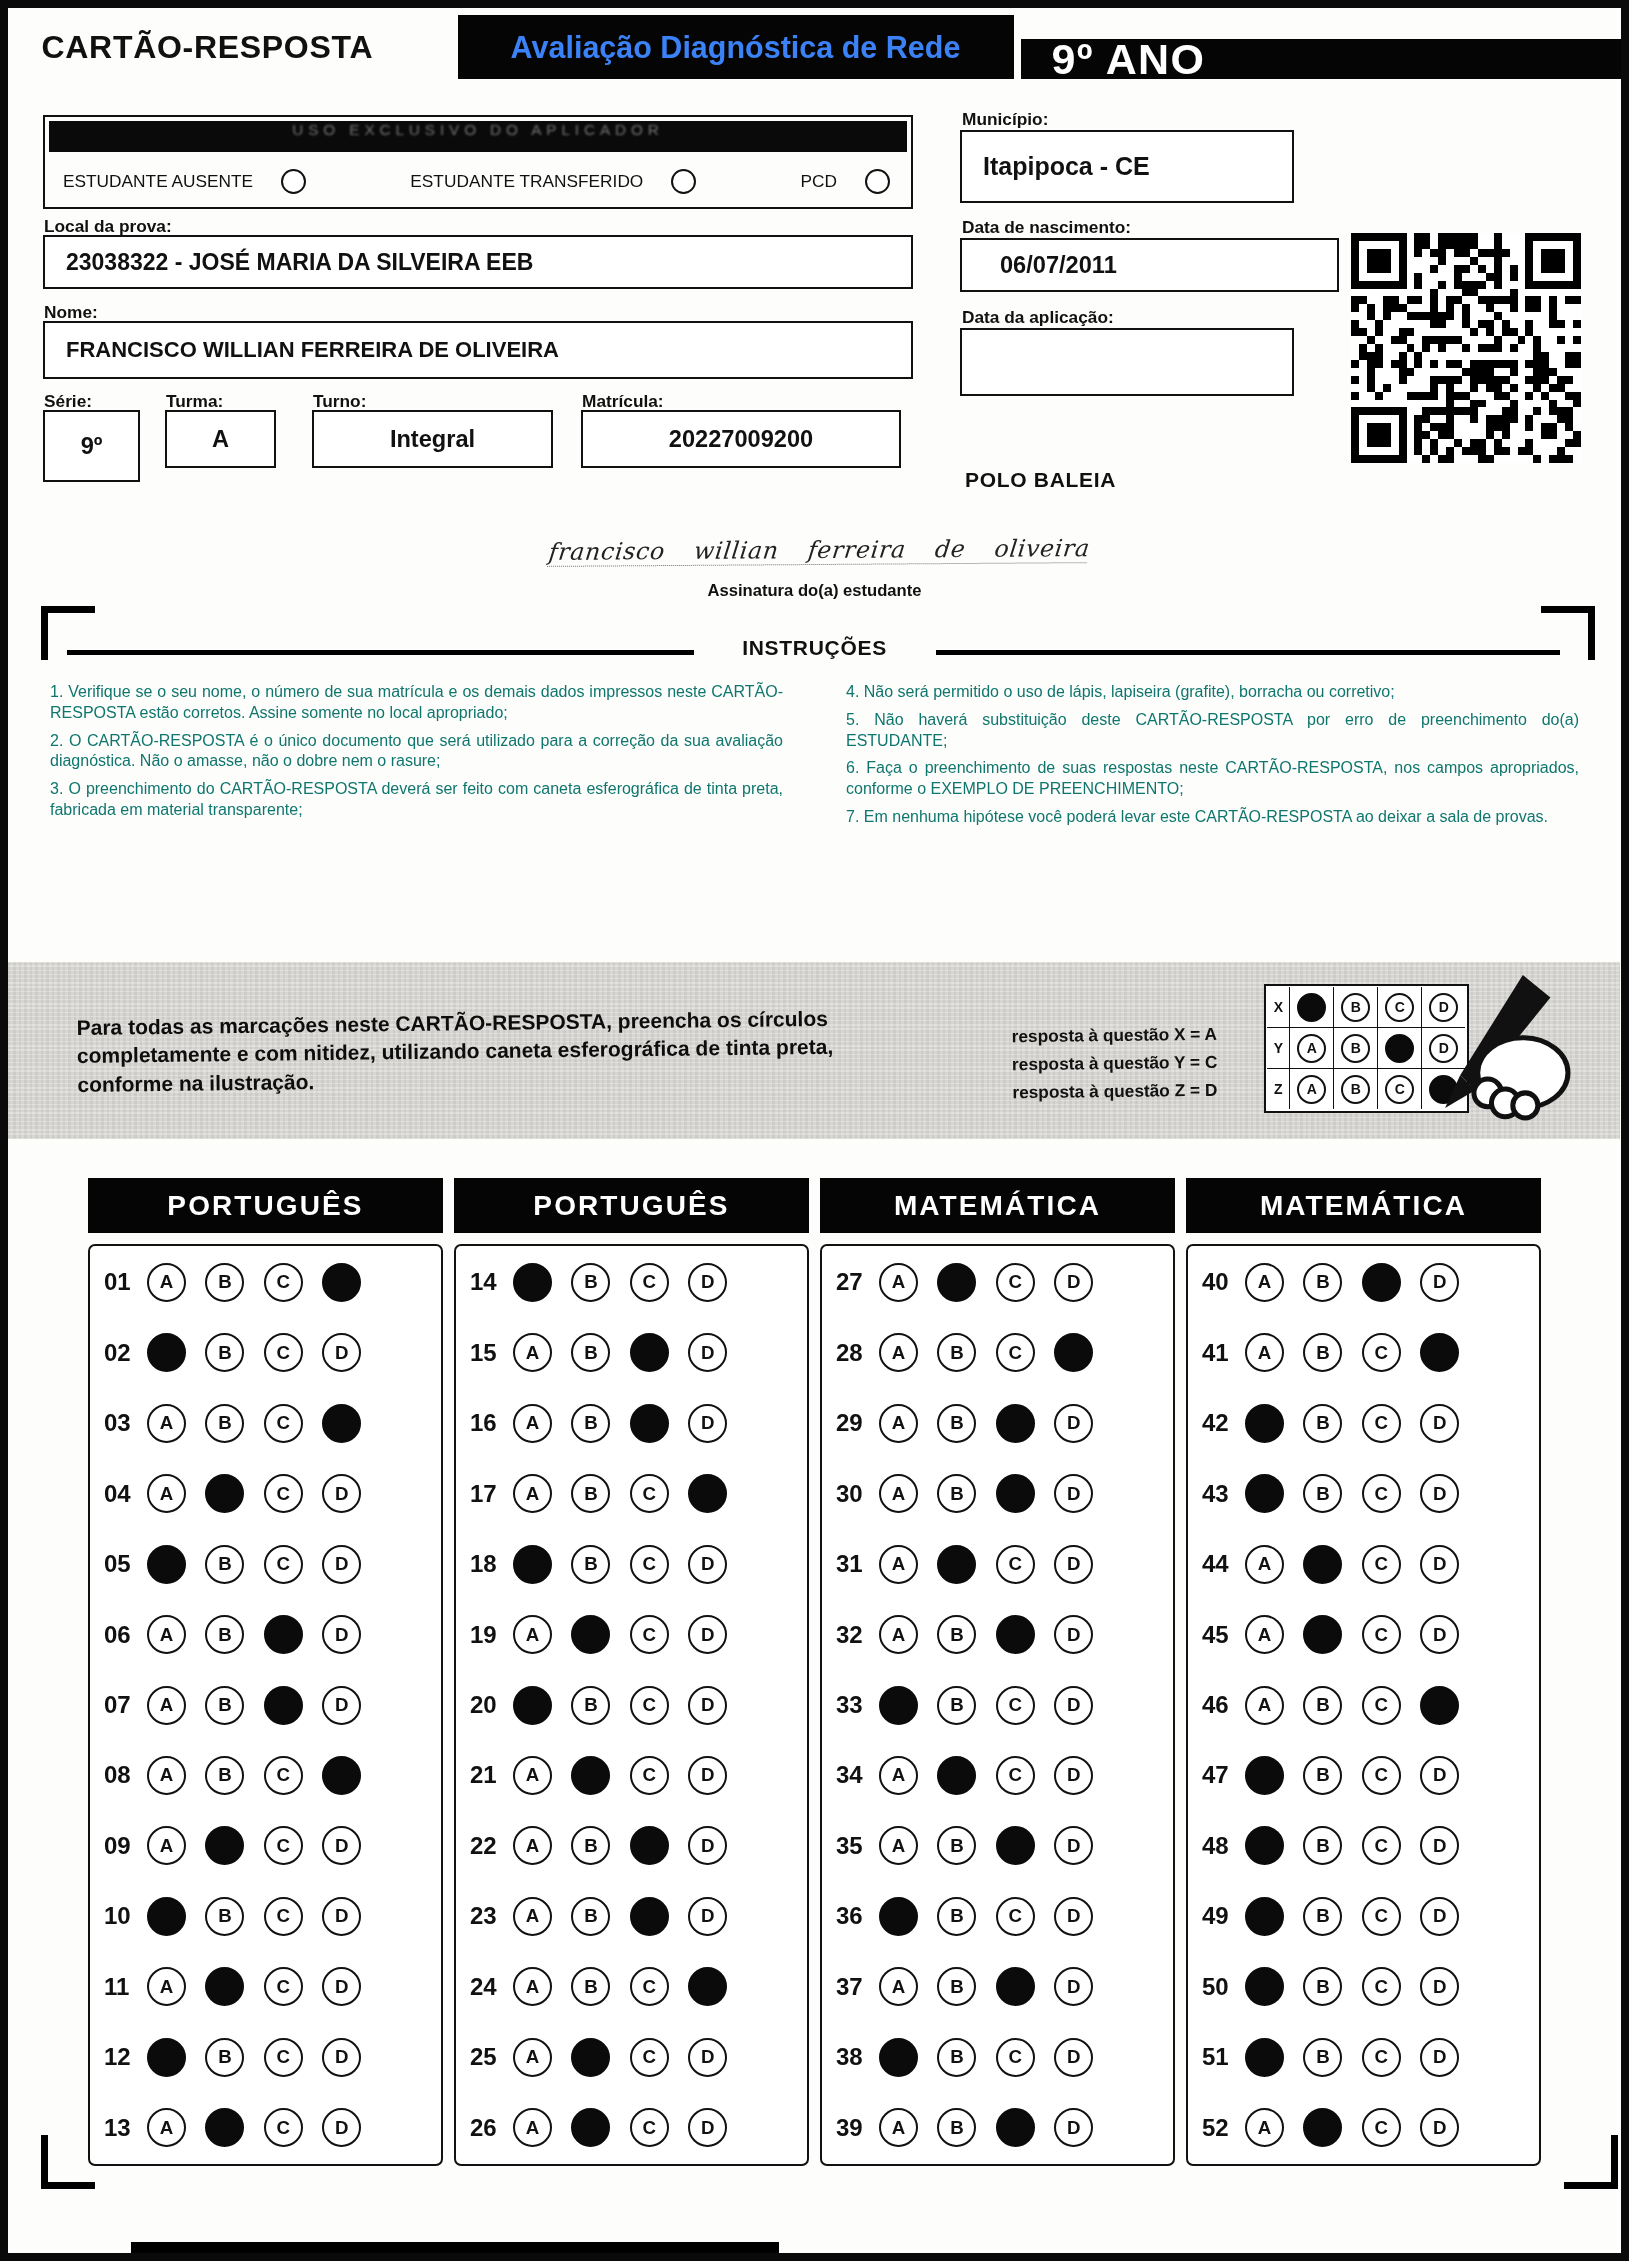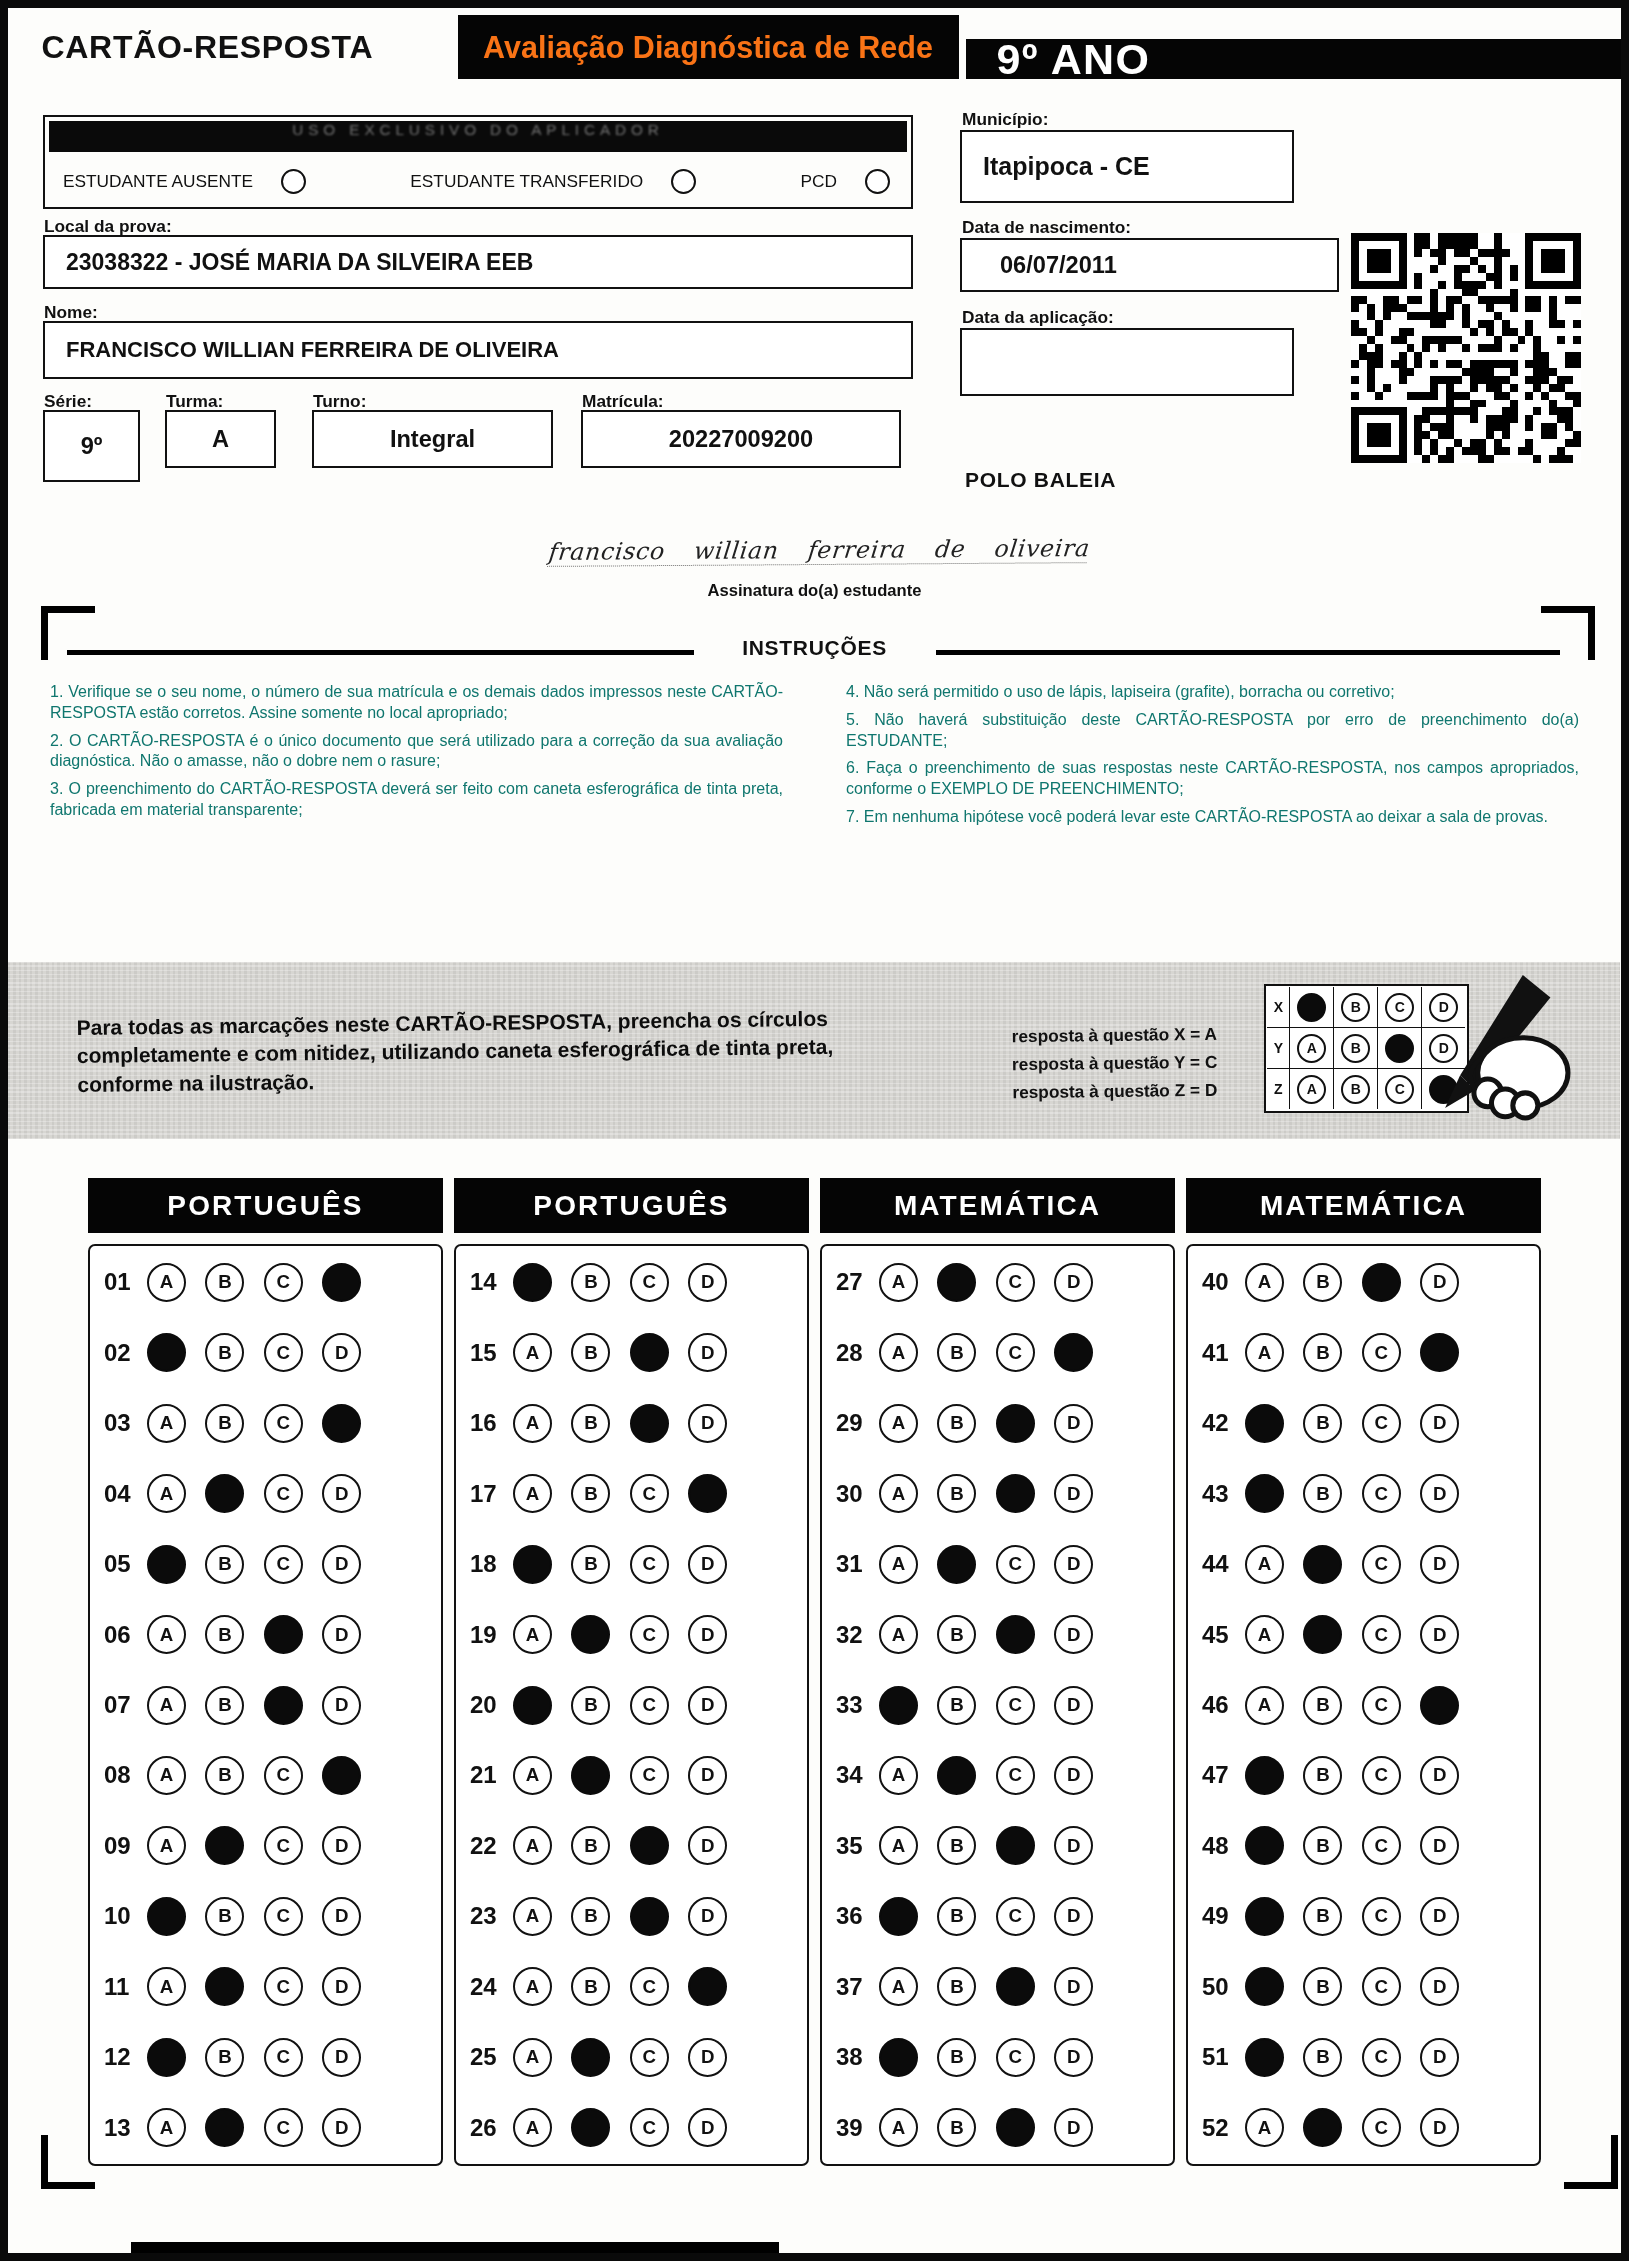--- a/index.html
+++ b/index.html
@@ -4,21 +4,21 @@
 <style>
   html,body{margin:0;padding:0;background:#e8e8e8;}
   .page{
     position:relative;width:1629px;height:2261px;margin:0 auto;
     background:#fdfdfb;border:8.3px solid #0a0a0a;box-sizing:border-box;overflow:hidden;
     font-family:"Liberation Sans",sans-serif;color:#111;
   }
   
   .hdr{position:absolute;left:12.5px;top:7px;right:0;height:64px;display:flex;align-items:stretch;}
   .hdr-title{width:416px;display:flex;align-items:center;padding-left:21px;font-size:32px;font-weight:bold;letter-spacing:0.7px;}
-  .hdr-sub{width:501px;background:#050505;color:#f97316;display:flex;align-items:center;justify-content:center;font-size:30.5px;font-weight:bold;}
+  .hdr-sub{width:556px;background:#050505;color:#3b82f6;display:flex;align-items:center;justify-content:center;font-size:30.5px;font-weight:bold;}
   .hdr-gap{width:7px;}
   .hdr-grade{flex:1;background:#050505;color:#fff;display:flex;align-items:center;padding-left:31px;font-size:43px;font-weight:bold;letter-spacing:1.4px;margin-top:24px;}
   
   .topbox{position:absolute;left:35px;top:107px;width:870px;height:94px;border:2.1px solid #111;box-sizing:border-box;}
   .strip{position:absolute;left:4.2px;top:4.2px;right:4.2px;height:30.5px;background:#0a0a0a;display:flex;align-items:flex-start;justify-content:center;}
   .strip-text{color:#8f8f8f;font-size:15.3px;letter-spacing:4.9px;filter:blur(0.8px);opacity:.8;}
   .chk-row{position:absolute;left:0;right:0;top:39px;bottom:0;display:flex;align-items:center;justify-content:space-between;padding:0 21px 0 18px;}
   .chk-item{display:flex;align-items:center;gap:28px;}
   .chk-label{font-size:17.3px;}
   .chk-circle{width:21px;height:21px;border:2.1px solid #111;border-radius:50%;background:#fff;display:inline-block;}

